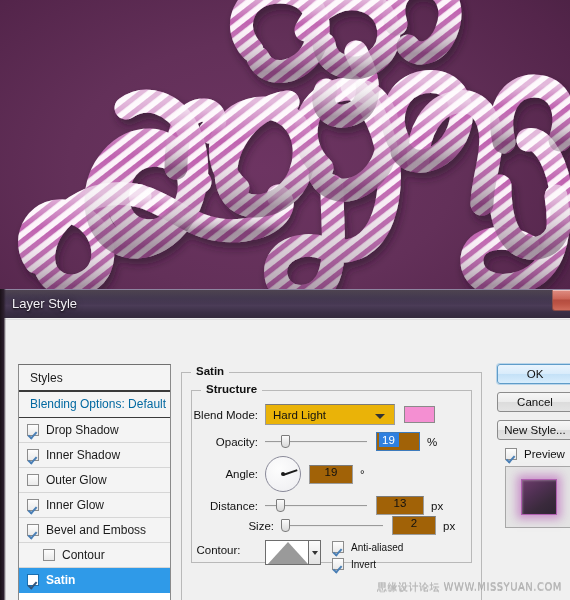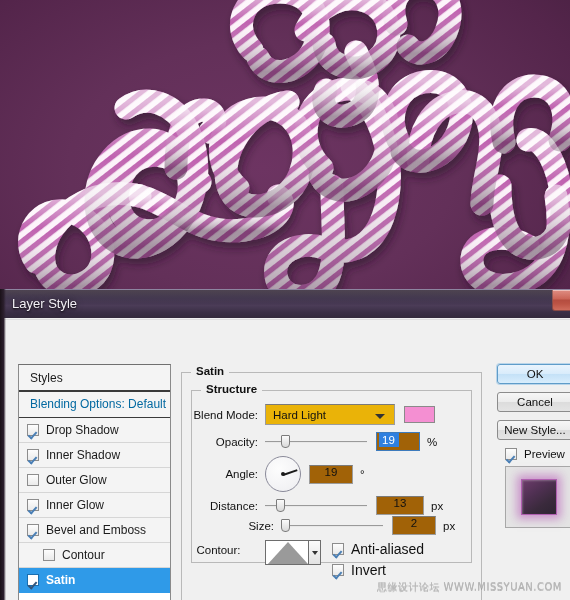--- a/index.html
+++ b/index.html
@@ -319,21 +319,21 @@
     content: "";
     position: absolute;
     left: 3px; top: 10px;
     width: 0; height: 0;
     border-left: 3.5px solid transparent;
     border-right: 3.5px solid transparent;
     border-top: 4px solid #333;
   }
   .mini-check {
     display: flex; align-items: center;
-    font-size: 14px; color: #111;
+    font-size: 10px; color: #111;
     margin-bottom: 5px;
   }
 
   
   .right-col {
     position: absolute;
     left: 496px; top: 46px;
     width: 82px;
   }
   .btn {

